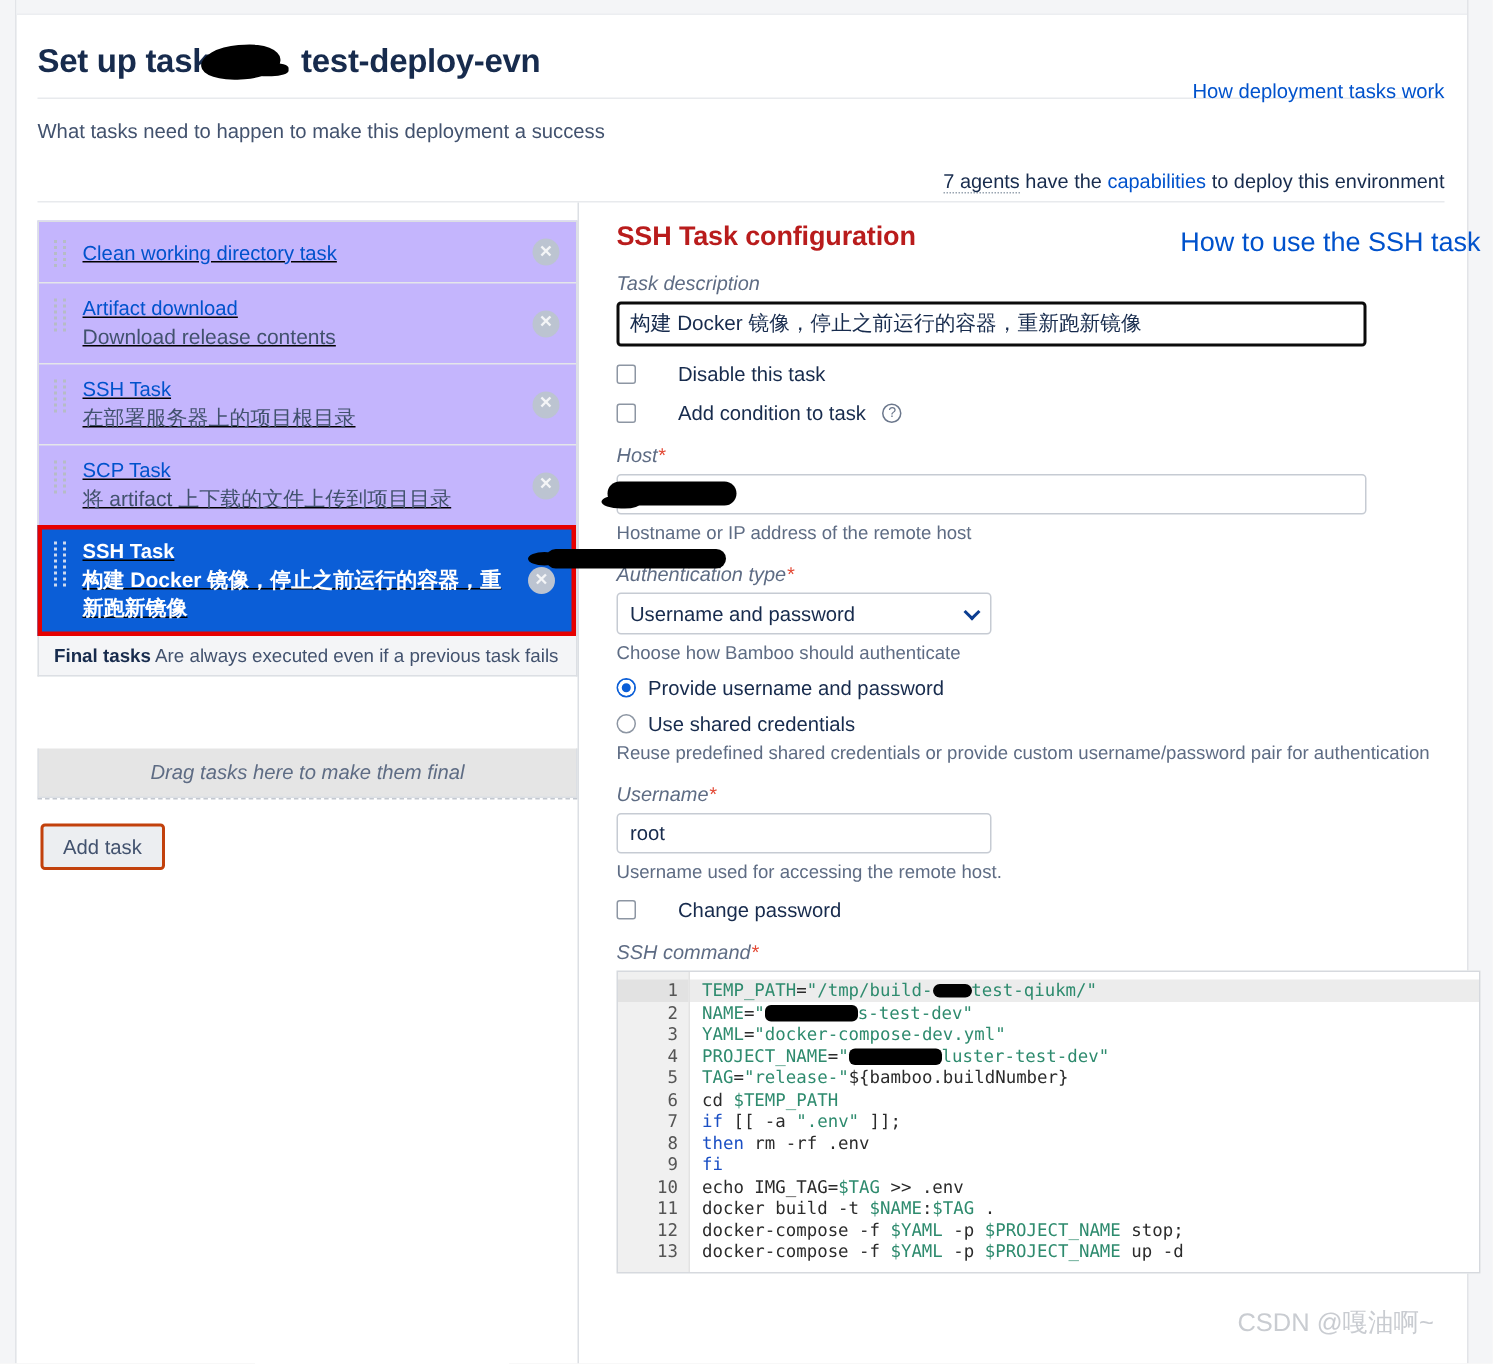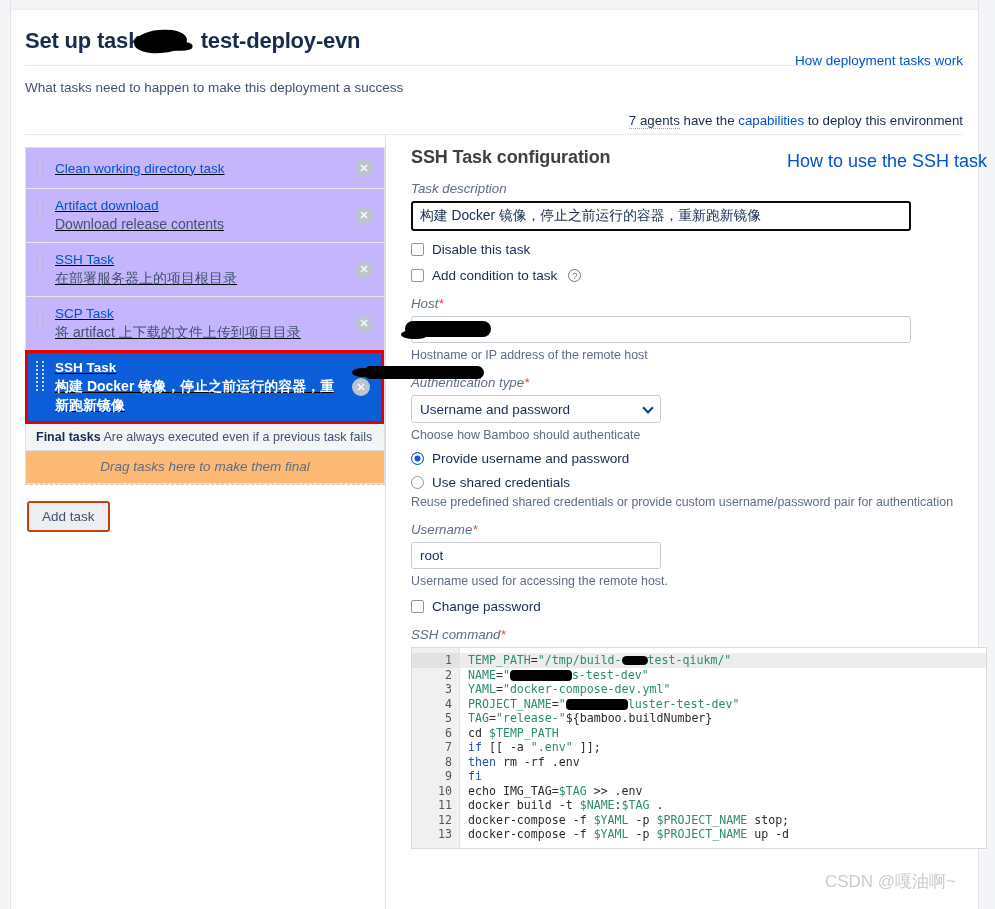--- a/index.html
+++ b/index.html
@@ -104,34 +104,35 @@
     content:""; position:absolute; left:-12px; top:2px; width:22px; height:9px;
     background:#000; border-radius:50%;
   }
 
   .final-bar {
     border:1px solid #dcdfe4; border-top:none; background:#f4f5f7;
     padding: 6px 10px; font-size:12.5px; color:#42526E;
   }
   .final-bar b { color:#172B4D; }
   .drop-zone {
-    border:1px solid #dcdfe4; border-top:none; background:#fdba74;
+    border:1px solid #dcdfe4; border-top:none; background:#e5e5e5;
     text-align:center; font-size:13.5px; font-style:italic; color:#5E6C84;
     padding: 8px 0 9px 0;
+    margin-top: 48px;
   }
   .dashed { border-top:1px dashed #c3c8d0; margin: 0 0 0 0; }
   .add-task-wrap { padding: 16px 0 0 2px; }
   .add-task {
     display:inline-block; background:#eceef1; border:2px solid #c2410c;
     color:#42526E; font-size:13.5px; padding: 6px 13px; border-radius:3px; cursor:pointer;
   }
 
   
   .panel-head { position:relative; }
-  .panel-title { font-size:18px; font-weight:700; color:#404040; letter-spacing:-0.1px; }
+  .panel-title { font-size:18px; font-weight:700; color:#b91c1c; letter-spacing:-0.1px; }
   .panel-link { position:absolute; right:0; top:4px; font-size:18px; color:#0052CC; text-decoration:none; cursor:pointer; }
 
   .fld-label { font-size:13.3px; color:#5E6C84; margin: 13px 0 5px 0; font-style: italic; }
   .fld-label .req { color:#E34935; }
   .help { font-size:12.4px; color:#5E6C84; margin-top:5px; }
 
   .txt-input {
     width: 500px; height: 27px; border:1px solid #c6cbd3; border-radius:3px;
     background:#fff; font-size:13.5px; color:#172B4D; padding: 0 8px;
     font-family:"Liberation Sans", sans-serif;
@@ -150,21 +151,21 @@
   .redact-host::after{
     content:""; position:absolute; left:-4px; top:9px; width:26px; height:9px;
     background:#000; border-radius:50% 30% 40% 50%;
   }
 
   .cbrow { display:flex; align-items:center; gap:8px; margin-top: 11px; }
   .cbox {
     width:13px; height:13px; border:1px solid #8d96a3; border-radius:2px; background:#fff;
     flex:0 0 13px; cursor:pointer;
   }
-  .cbrow label { font-size:13.5px; color:#172B4D; cursor:pointer; }
+  .cbrow label { font-size:13.5px; color:#172B4D; cursor:pointer;margin-left:20px; }
   .qmark {
     display:inline-flex; align-items:center; justify-content:center;
     width:13px; height:13px; border:1px solid #6B778C; border-radius:50%;
     font-size:9.5px; color:#6B778C; margin-left:3px; cursor:pointer;
   }
 
   .select-box {
     width: 250px; height:28px; border:1px solid #c6cbd3; border-radius:3px; background:#fff;
     font-size:13.5px; color:#172B4D; padding: 0 24px 0 8px;
     font-family:"Liberation Sans", sans-serif;

